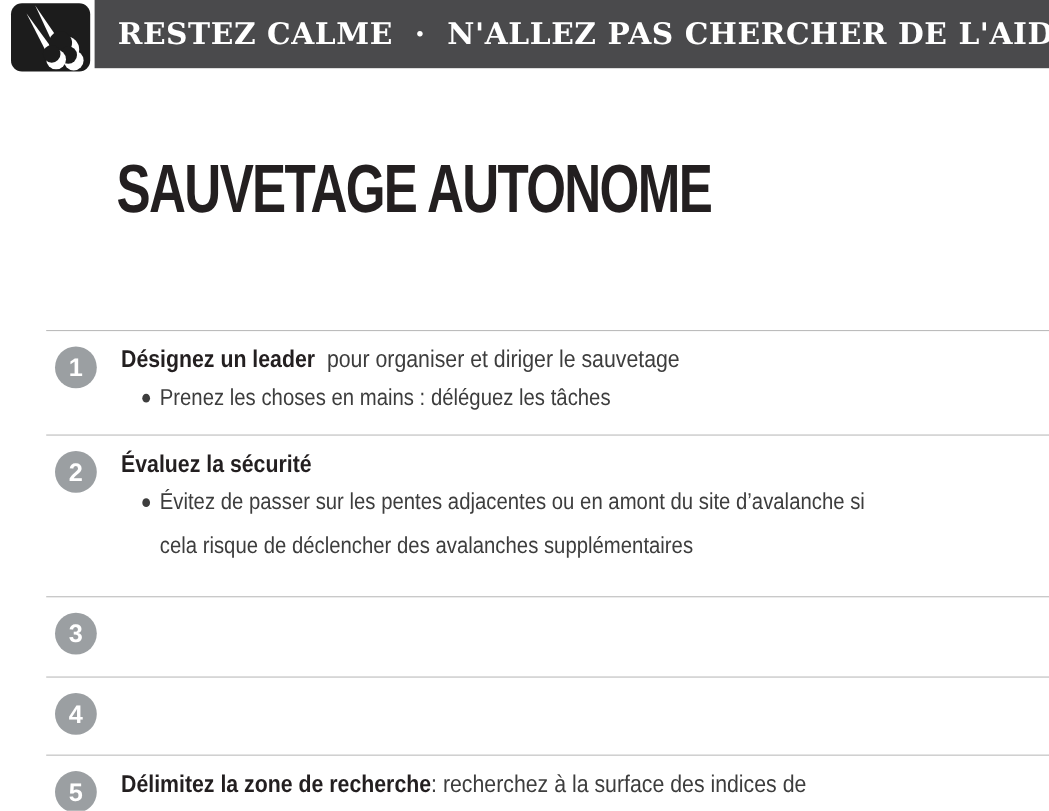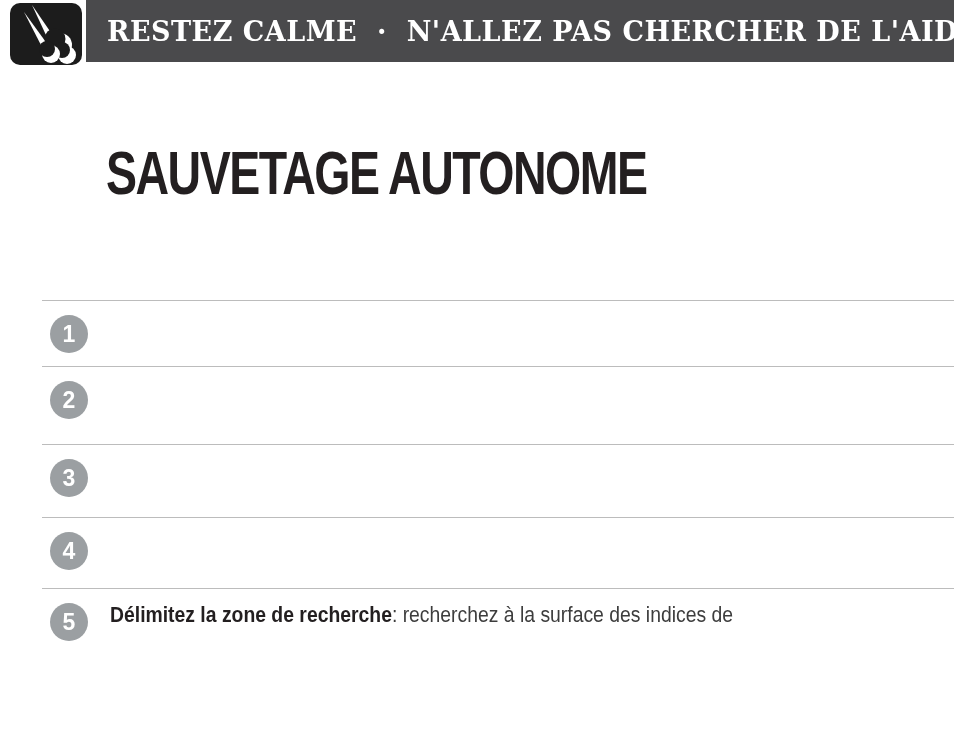--- a/index.html
+++ b/index.html
@@ -145,25 +145,34 @@
 </div>
 
 <h1 class="page-title">SAUVETAGE AUTONOME</h1>
 
 <div class="steps">
 
   <div class="step step-1">
     <div class="badge">
       <span>1</span>
     </div>
+    <div>
+      <div class="step-heading"><span class="hb">Désignez un leader</span><span class="hr">  pour organiser et diriger le sauvetage</span></div>
+      <div class="bullet-line"><span class="dot"></span><span>Prenez les choses en mains : déléguez les tâches</span></div>
+    </div>
   </div>
 
   <div class="step step-2">
     <div class="badge">
       <span>2</span>
+    </div>
+    <div>
+      <div class="step-heading"><span class="hb">Évaluez la sécurité</span><span class="hr"></span></div>
+      <div class="bullet-line"><span class="dot"></span><span>Évitez de passer sur les pentes adjacentes ou en amont du site d’avalanche si</span></div>
+      <div class="bullet-cont">cela risque de déclencher des avalanches supplémentaires</div>
     </div>
   </div>
 
   <div class="step step-3">
     <div class="badge">
       <span>3</span>
     </div>
   </div>
 
   <div class="step step-4">

